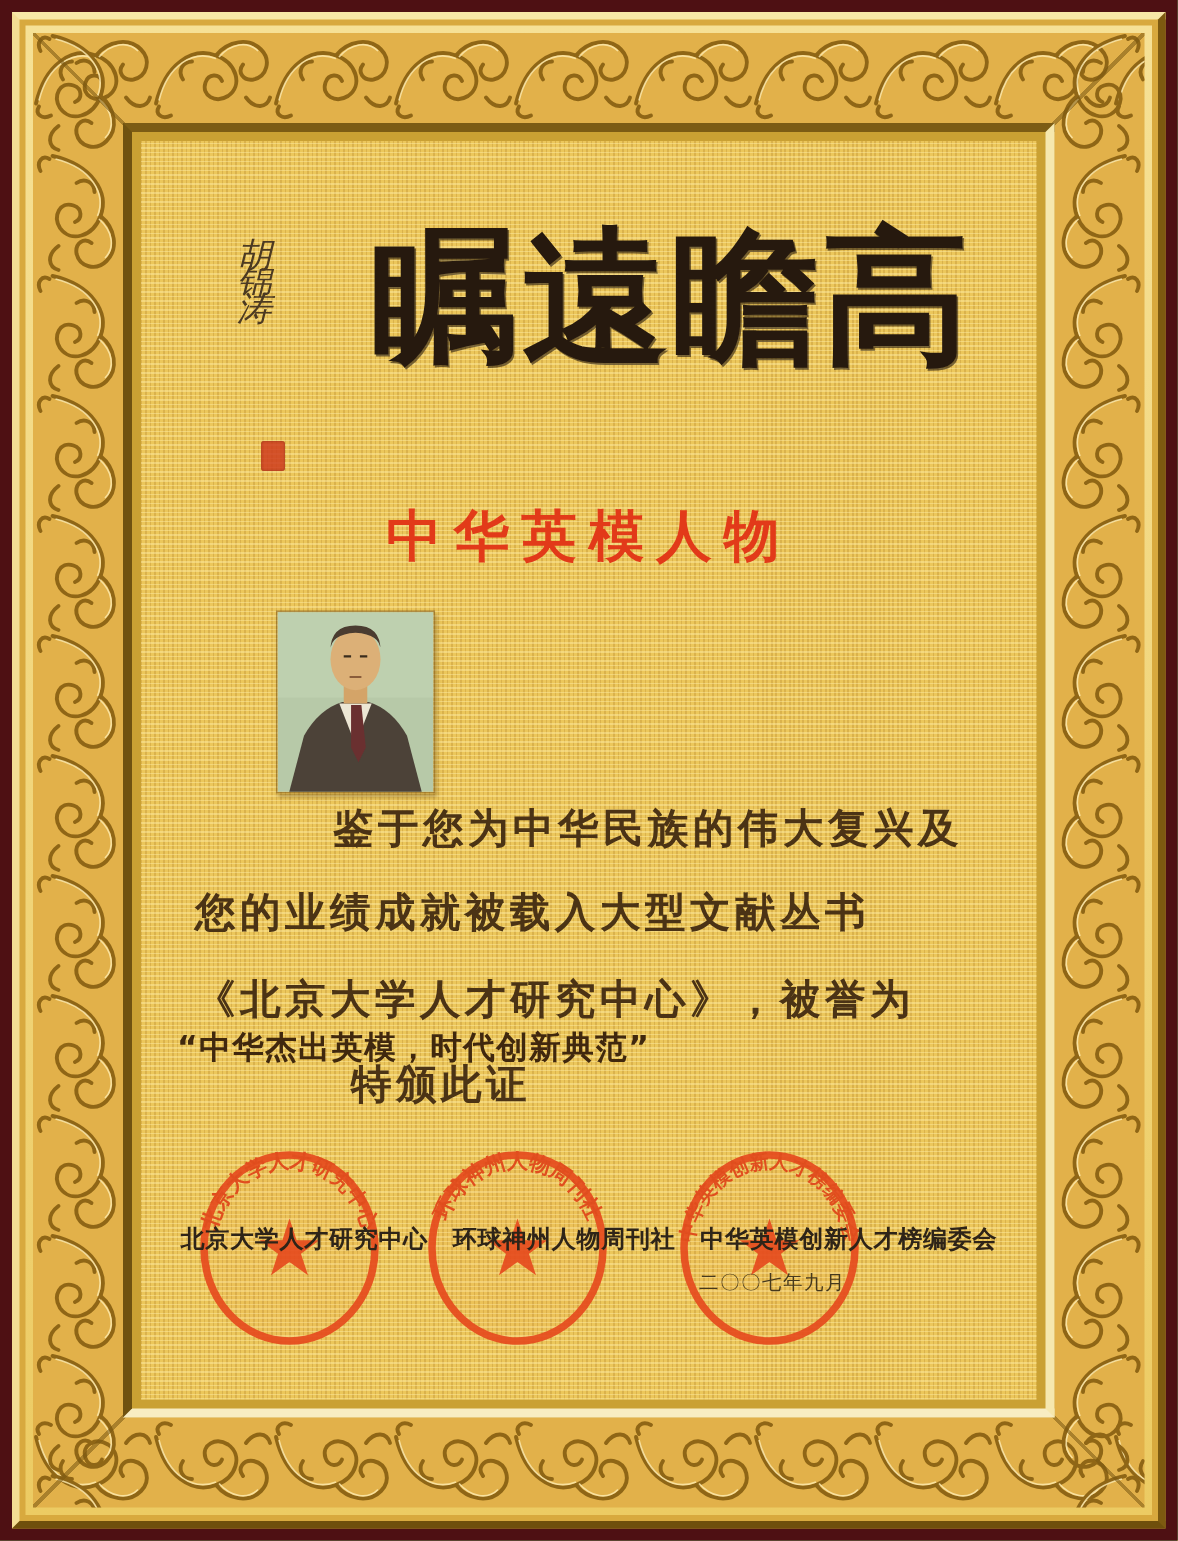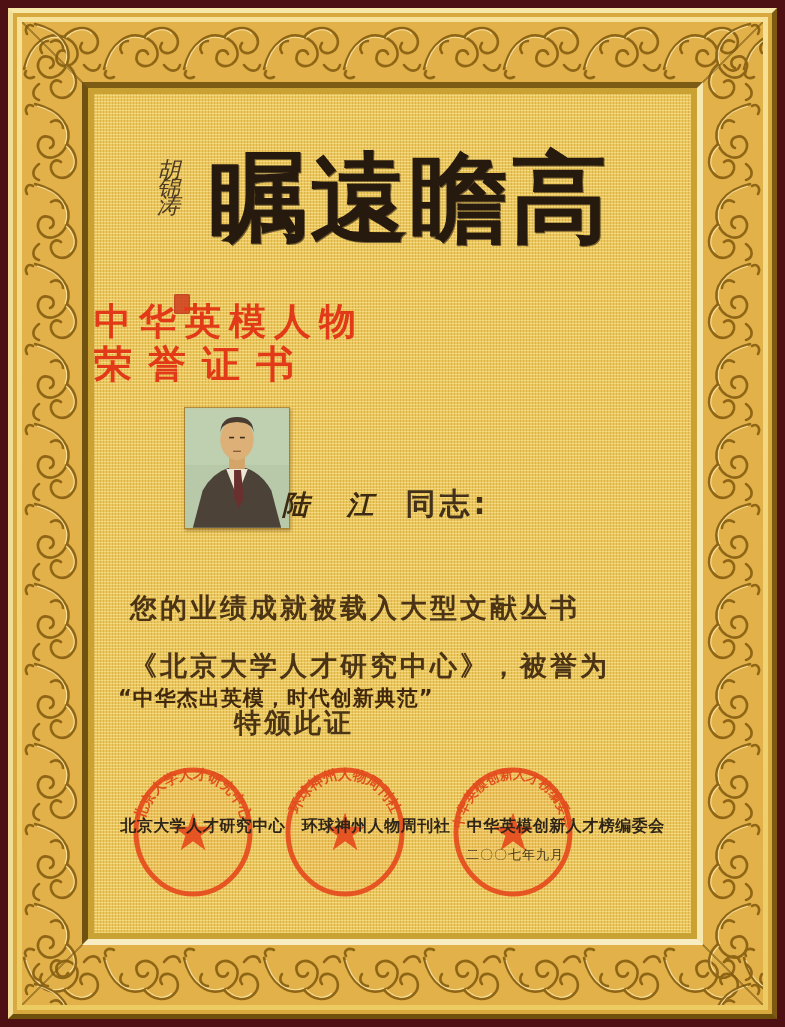--- a/index.html
+++ b/index.html
@@ -26,24 +26,24 @@
          background-color:#ecc75b;
          background-image:
            repeating-linear-gradient(0deg,rgba(255,238,168,.45) 0 1px,transparent 1px 3px),
            repeating-linear-gradient(90deg,rgba(176,128,40,.30) 0 1px,transparent 1px 3px);}
 
   .signature{position:absolute;left:60px;top:46px;writing-mode:vertical-rl;text-orientation:upright;
              font-family:"DejaVu Serif",serif;font-size:23px;letter-spacing:18px;color:#4c3a22;
              font-style:italic;}
   .seal{position:absolute;left:80px;top:200px;width:16px;height:20px;background:#cf3d1f;
         border-radius:2px;opacity:.85;box-shadow:inset 0 0 2px #8c2410;}
-  .calligraphy{position:absolute;left:116px;top:40px;width:476px;text-align:left;white-space:nowrap;
+  .calligraphy{position:absolute;left:116px;top:40px;width:476px;text-align:center;white-space:nowrap;
                font-family:"DejaVu Serif",serif;font-weight:700;font-size:98px;letter-spacing:2px;
                color:#26190e;text-shadow:1px 1px 0 rgba(38,25,14,.6);}
-  .title{position:absolute;left:0;width:100%;text-align:left;color:#e23a19;font-weight:700;white-space:nowrap;}
+  .title{position:absolute;left:0;width:100%;text-align:center;color:#e23a19;font-weight:700;white-space:nowrap;margin-top:36px;}
   .title1{top:203px;font-size:37px;letter-spacing:8px;}
   .title2{top:245px;font-size:38px;letter-spacing:16px;}
   .photo{position:absolute;left:90px;top:313px;width:106px;height:122px;
          border:1px solid rgba(120,80,20,.55);box-shadow:1px 2px 3px rgba(90,60,10,.4);}
   .name-row{position:absolute;left:188px;top:390px;display:flex;align-items:baseline;gap:18px;white-space:nowrap;}
   .rname{font-family:"DejaVu Serif",serif;font-style:italic;font-weight:700;font-size:27px;
          letter-spacing:14px;color:#3c2a12;}
   .rsal{font-size:30px;font-weight:600;letter-spacing:4px;color:#43301a;}
   .bline{position:absolute;left:36px;width:540px;font-size:27px;letter-spacing:3px;color:#4b3315;
          font-weight:600;white-space:nowrap;}
@@ -147,41 +147,37 @@
         <div class="miter miter-br"></div>
 
         <div class="bevel2">
           <div class="inner">
 
             <div class="signature">胡锦涛</div>
             <div class="seal"></div>
             <div class="calligraphy">瞩遠瞻高</div>
 
             <div class="title title1">中华英模人物</div>
-            <div class="title title2">荣誉证书</div>
 
             <svg class="photo" viewBox="0 0 106 122">
               <rect width="106" height="122" fill="#b7c9a8"></rect>
               <rect width="106" height="58" fill="#c4d6b4" opacity=".55"></rect>
               <path d="M8 122 L18 84 Q28 66 44 61 L62 61 Q78 66 88 84 L98 122 Z" fill="#4c4238"></path>
               <path d="M42 62 L53 90 L64 62 Z" fill="#ece6d4"></path>
               <path d="M50 63 L57 63 L60 92 L55 102 L50 92 Z" fill="#6a3030"></path>
               <rect x="45" y="44" width="16" height="18" fill="#d4a468"></rect>
               <ellipse cx="53" cy="32" rx="17" ry="21" fill="#dcb077"></ellipse>
               <path d="M36 26 Q36 9 53 9 Q70 9 70 26 Q70 15 53 14 Q36 15 36 26 Z" fill="#4a3c30"></path>
               <line x1="45" y1="30" x2="50" y2="30" stroke="#3a2c1c" stroke-width="1.6"></line>
               <line x1="56" y1="30" x2="61" y2="30" stroke="#3a2c1c" stroke-width="1.6"></line>
               <line x1="49" y1="44" x2="57" y2="44" stroke="#8a5c3a" stroke-width="1.4"></line>
             </svg>
 
-            <div class="name-row">
-              <span class="rname">陆 江</span>
-              <span class="rsal">同志:</span>
-            </div>
-
+
+            <div class="bline b1">鉴于您为中华民族的伟大复兴及</div>
             <div class="bline b3">您的业绩成就被载入大型文献丛书</div>
             <div class="bline b4">《北京大学人才研究中心》，被誉为</div>
             <div class="bline bquote">“中华杰出英模，时代创新典范”</div>
             <div class="bline bissue">特颁此证</div>
 
             <svg class="stamp stamp1" viewBox="0 0 122 132">
               <ellipse cx="61" cy="66" rx="57" ry="62" fill="rgba(235,90,40,.05)" stroke="#e64b1e" stroke-width="5"></ellipse>
               <path id="arc0" d="M16 95 A51 56 0 1 1 106 95" fill="none"></path>
               <text font-size="14" fill="#e04419" font-weight="bold">
                 <textPath href="#arc0" startOffset="50%" text-anchor="middle">北京大学人才研究中心</textPath>

